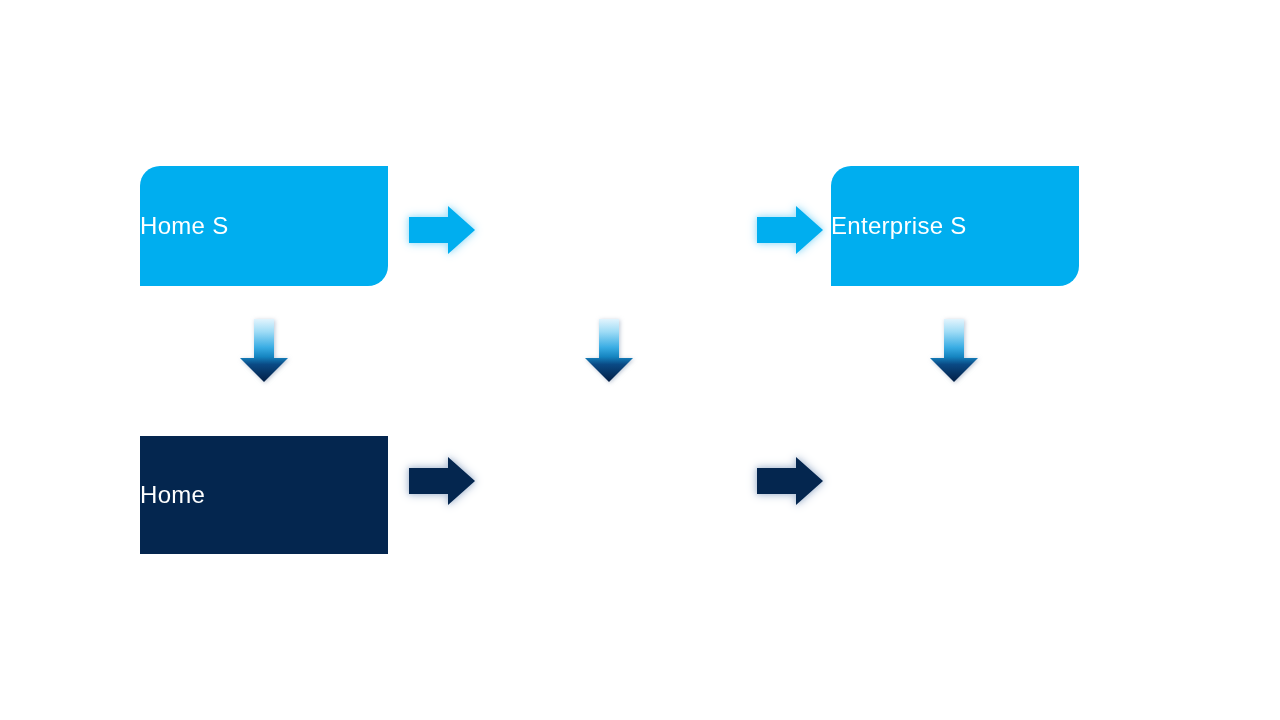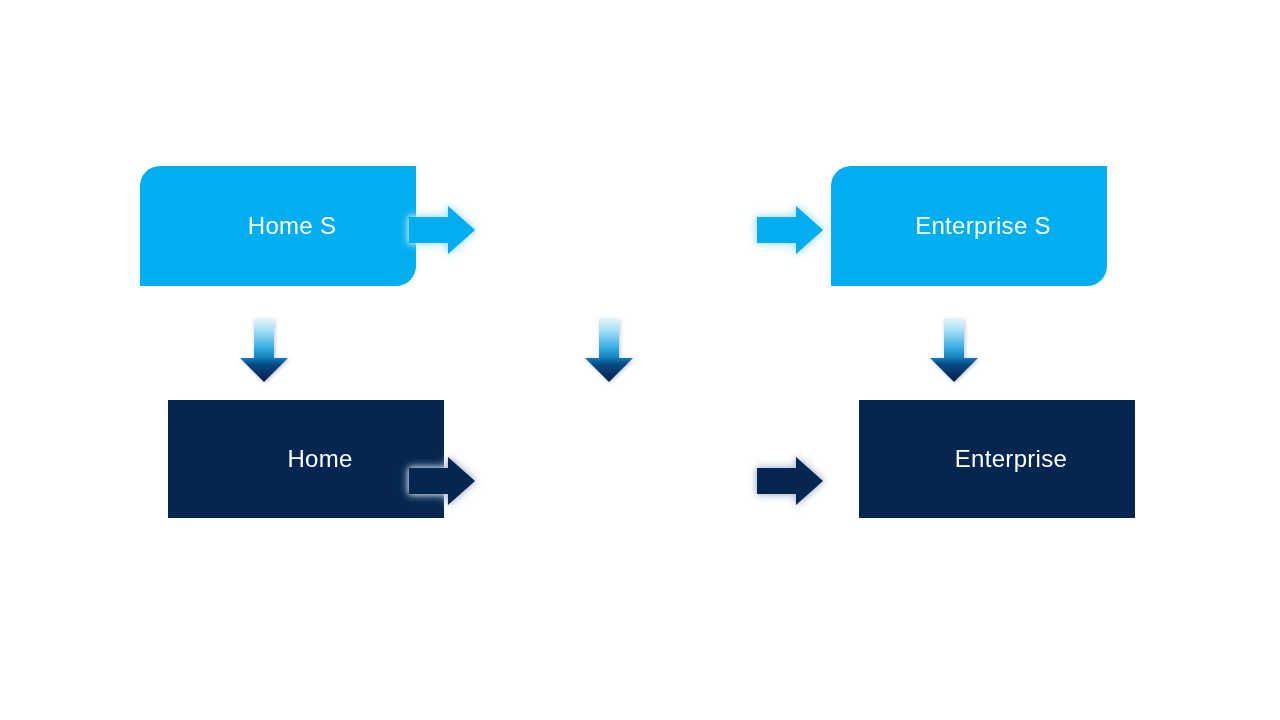--- a/index.html
+++ b/index.html
@@ -15,41 +15,39 @@
     background: var(--canvas, #ffffff);
     overflow: hidden;
   }
 
   
   .box {
     position: absolute;
     width: 248px;
     display: flex;
     align-items: center;
-    justify-content: center;
-    padding-left: 28px;
+    justify-content: flex-start;
   }
   .box .label {
     color: var(--label-text, #ffffff);
     font-size: 24px;
     font-weight: 400;
     letter-spacing: 0.3px;
     white-space: nowrap;
   }
   .box.top {
     top: 166px;
     height: 120px;
     background: var(--top-box, #00aeef);
     border-radius: 20px 0 20px 0;
   }
   .box.bottom {
-    top: 400px;
+    top: 436px;
     height: 118px;
     background: var(--bottom-box, #04264f);
-    margin-left: 28px;
   }
   .c1 { left: 140px; }
   .c2 { left: 485px; }
   .c3 { left: 831px; }
 
   
   .h-arrow-wrap {
     position: absolute;
     width: 66px;
     height: 48px;
@@ -123,23 +121,20 @@
   <div class="v-arrow-wrap v2">
     <div class="v-arrow"></div>
   </div>
   <div class="v-arrow-wrap v3">
     <div class="v-arrow"></div>
   </div>
 
   <div class="box bottom c1">
     <span class="label">Home</span>
   </div>
-  <div class="box bottom c3">
-    <span class="label">Enterprise</span>
-  </div>
 
   <div class="h-arrow-wrap dark h-bottom g1">
     <div class="h-arrow dark-fill"></div>
   </div>
   <div class="h-arrow-wrap dark h-bottom g2">
     <div class="h-arrow dark-fill"></div>
   </div>
 
 </div>
 

